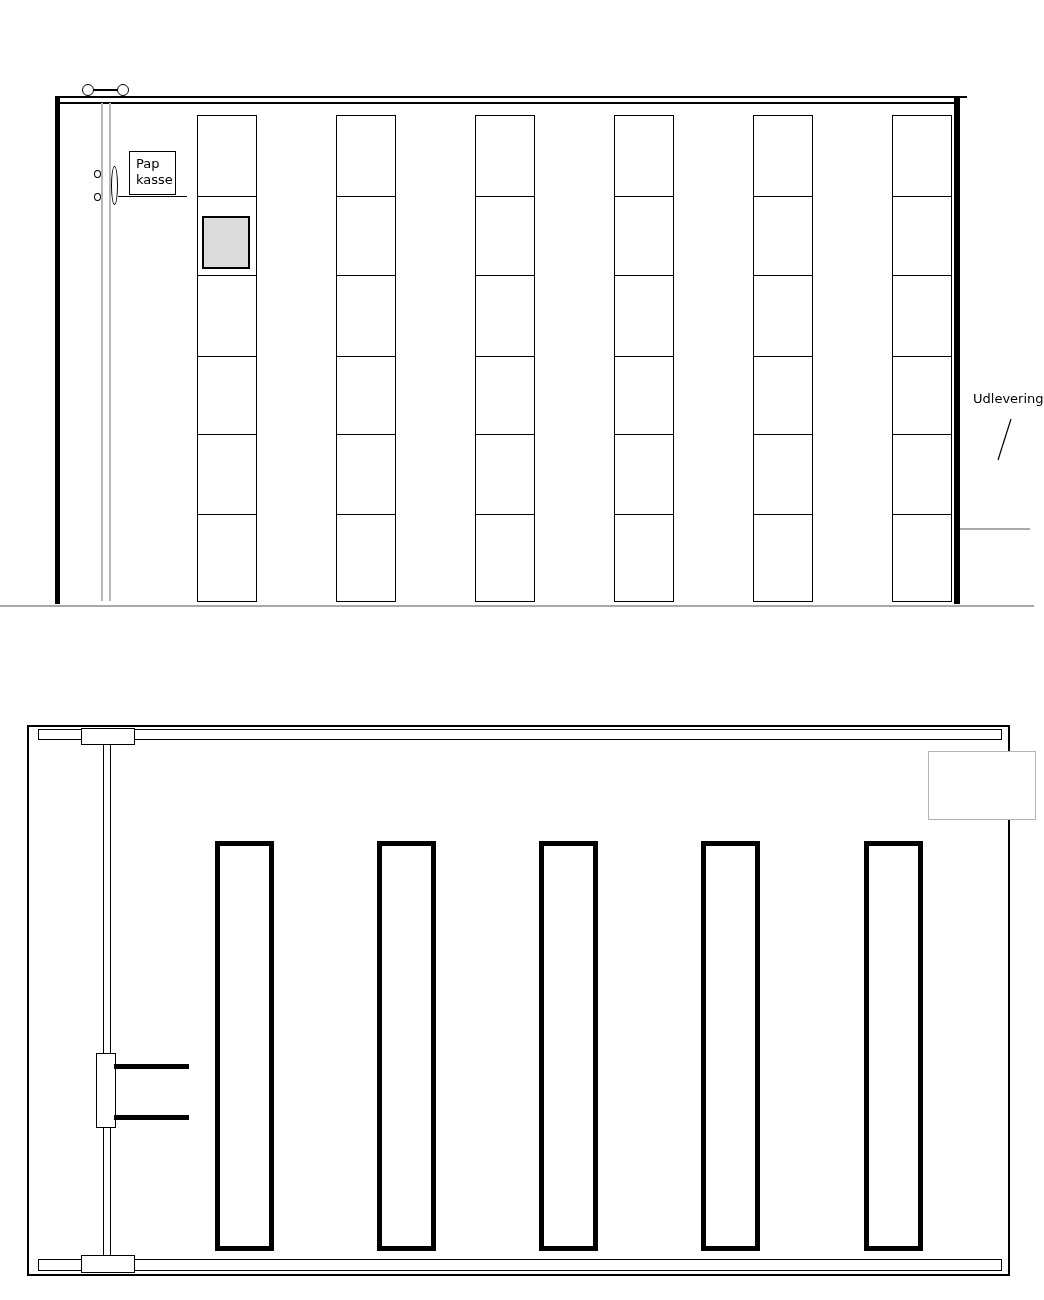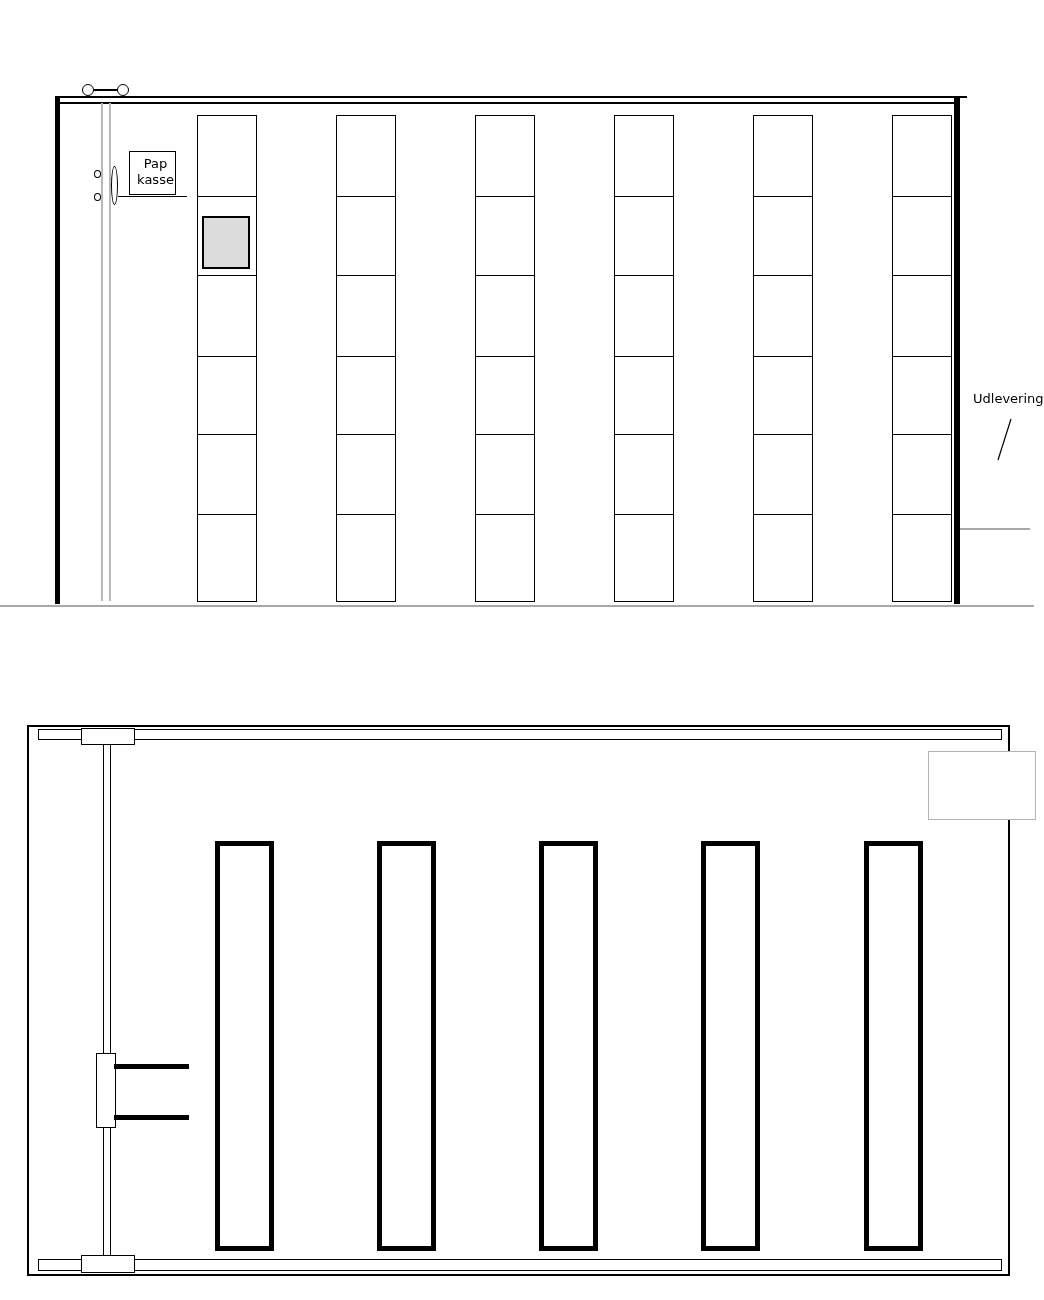--- a/index.html
+++ b/index.html
@@ -1,20 +1,19 @@
 <!DOCTYPE html>
 <html style="--line: #000000; --floor-line: #a8a8a8; --door-track: #b8b8b8; --occupied-fill: #dcdcdc; --side-box-border: #b4b4b4;"><head>
 <meta charset="utf-8">
 <style>
   html,body{margin:0;padding:0;background:#ffffff;}
   #canvas{
     position:relative;width:1044px;height:1300px;background:#ffffff;
     font-family:"DejaVu Sans","Liberation Sans",sans-serif;color:#000;
     overflow:hidden;
-    text-align:center;
   }
   .abs{position:absolute;box-sizing:border-box;}
   
   .floor-line{left:0;top:605px;width:1034px;height:2px;background:var(--floor-line,#a8a8a8);}
   .dock-line{left:960px;top:528px;width:70px;height:2px;background:var(--floor-line,#b0b0b0);}
   .left-wall{left:55px;top:96px;width:5px;height:508px;background:var(--line,#000);}
   .right-wall{left:954px;top:96px;width:6px;height:508px;background:var(--line,#000);}
   .rail-top{left:55px;top:96px;width:912px;height:2px;background:var(--line,#000);}
   .rail-bottom{left:55px;top:102px;width:899px;height:2px;background:var(--line,#000);}
   .roller-link{left:87px;top:89px;width:38px;height:2px;background:var(--line,#000);}

